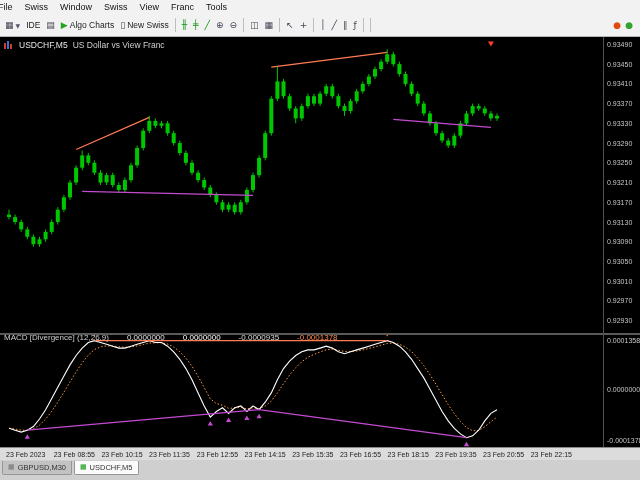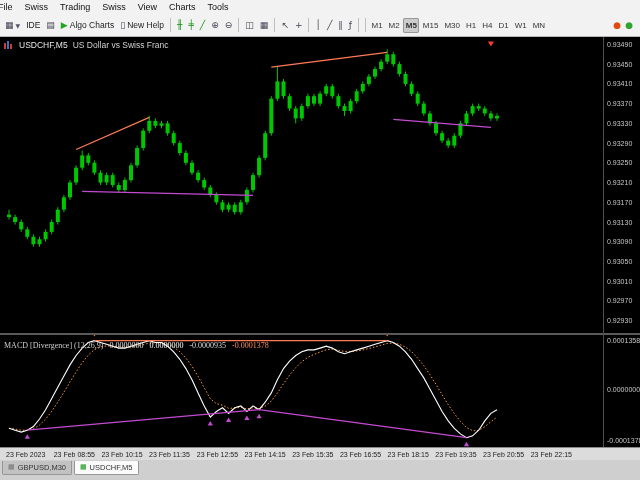--- a/index.html
+++ b/index.html
@@ -20,64 +20,64 @@
   .tf-btn.active{background:#cccccc;box-shadow:inset 0 0 0 1px #979797;font-weight:bold;}
   .tb-status{margin-left:auto;display:flex;gap:4px;padding-right:5px;}
   .status-dot{font-family:"DejaVu Sans",sans-serif;font-size:9px;line-height:1;}
   .chart-region{position:absolute;top:37px;left:0;width:640px;height:410px;background:#000;}
   .price-svg{position:absolute;top:0;left:0;}
   .macd-svg{position:absolute;top:298px;left:0;}
   .panel-sep{position:absolute;top:296px;left:0;width:640px;height:2px;background:#5a5a5a;}
   .chart-title{position:absolute;top:3px;left:4px;display:flex;align-items:center;gap:5px;
                color:#e4e4e4;font-size:8.5px;z-index:3;}
   .chart-title .dim{color:#cfcfcf;}
-  .macd-label{position:absolute;top:304px;left:4px;font-size:8px;color:#cdcdcd;display:flex;gap:6px;z-index:3;font-family:Liberation Serif, serif;}
+  .macd-label{position:absolute;top:296px;left:4px;font-size:8px;color:#cdcdcd;display:flex;gap:18px;z-index:3;}
   .scale-col{position:absolute;left:603px;top:0;width:37px;height:410px;border-left:1px solid #4f4f4f;}
   .scale-label{position:absolute;left:3px;font-size:7px;line-height:7px;color:#c6c6c6;white-space:nowrap;}
   .time-axis{position:absolute;top:447px;left:0;width:640px;height:13px;background:#dcdcdc;
              border-top:1px solid #8a8a8a;font-size:7px;color:#222;}
   .time-label{position:absolute;top:3px;white-space:nowrap;}
   .tab-bar{position:absolute;top:460px;left:0;width:640px;height:20px;background:#cfcfcf;
            display:flex;align-items:flex-start;padding:1px 0 0 2px;gap:2px;}
   .tab{display:flex;align-items:center;gap:3px;height:13px;padding:0 5px;font-size:7.5px;color:#333;
        background:#c2c2c2;border:1px solid #969696;border-top:none;border-radius:0 0 2px 2px;}
   .tab.active{background:#fbfbfb;}
   .tab-glyph{font-family:"DejaVu Sans",sans-serif;font-size:7px;line-height:1;}
 </style>
 </head>
 <body>
 
 <div class="app">
   <div class="menubar">
       <div class="menu-item">File</div>
       <div class="menu-item">Swiss</div>
-      <div class="menu-item">Trading</div>
+      <div class="menu-item">Window</div>
       <div class="menu-item">Swiss</div>
       <div class="menu-item">View</div>
-      <div class="menu-item">Charts</div>
+      <div class="menu-item">Franc</div>
       <div class="menu-item">Tools</div>
     </div>
   <div class="toolbar">
       <div class="tb-btn">
         <span class="tb-glyph">▦</span>
         <span class="tb-caret">▼</span>
       </div>
       <div class="tb-btn">
         <span class="tb-label">IDE</span>
       </div>
       <div class="tb-btn">
         <span class="tb-glyph">▤</span>
       </div>
       <div class="tb-btn">
         <span class="tb-glyph" style="color: rgb(31, 165, 31);">▶</span>
         <span class="tb-label">Algo Charts</span>
       </div>
       <div class="tb-btn">
         <span class="tb-glyph">▯</span>
-        <span class="tb-label">New Help</span>
+        <span class="tb-label">New Swiss</span>
       </div>
       <div class="tb-sep"></div>
       <div class="tb-btn">
         <span class="tb-glyph" style="color: rgb(22, 148, 22);">╫</span>
       </div>
       <div class="tb-btn">
         <span class="tb-glyph" style="color: rgb(22, 148, 22);">╪</span>
       </div>
       <div class="tb-btn">
         <span class="tb-glyph" style="color: rgb(22, 148, 22);">╱</span>
@@ -110,32 +110,20 @@
         <span class="tb-glyph">╱</span>
       </div>
       <div class="tb-btn">
         <span class="tb-glyph">∥</span>
       </div>
       <div class="tb-btn">
         <span class="tb-glyph">ƒ</span>
       </div>
       <div class="tb-sep"></div>
       <div class="tb-sep"></div>
-      <div class="tf-group">
-        <div class="tf-btn">M1</div>
-        <div class="tf-btn">M2</div>
-        <div class="tf-btn active">M5</div>
-        <div class="tf-btn">M15</div>
-        <div class="tf-btn">M30</div>
-        <div class="tf-btn">H1</div>
-        <div class="tf-btn">H4</div>
-        <div class="tf-btn">D1</div>
-        <div class="tf-btn">W1</div>
-        <div class="tf-btn">MN</div>
-      </div>
       <div class="tb-status">
         <div class="status-dot" style="color: rgb(224, 74, 16);">●</div>
         <div class="status-dot" style="color: rgb(47, 165, 47);">●</div>
       </div>
     </div>
 
   <div class="chart-region">
     <svg class="price-svg" width="603" height="296">
         <g>
           <line x1="9" y1="172.7" x2="9" y2="182.5" stroke="#00c800" stroke-width="1"></line>
@@ -310,21 +298,21 @@
         <path d="M 490.9 9.440000000001698 L 487.9 4.440000000001698 L 493.9 4.440000000001698 Z" fill="#ff3b30"></path>
       </svg>
 
     <div class="chart-title">
       <svg width="10" height="9">
         <rect x="0" y="2" width="2" height="6" fill="#d23b2f"></rect>
         <rect x="3" y="0" width="2" height="8" fill="#3b6fd2"></rect>
         <rect x="6" y="3" width="2" height="5" fill="#d23b2f"></rect>
       </svg>
       <span>USDCHF,M5</span>
-      <span class="dim">US Dollar vs Swiss Franc</span>
+      <span class="dim">US Dollar vs View Franc</span>
     </div>
 
     <div class="panel-sep"></div>
 
     <svg class="macd-svg" width="603" height="112">
         <polyline points="9.0,93.3 15.1,94.0 21.2,95.2 27.3,95.2 33.4,93.8 39.5,90.1 45.6,84.2 51.7,76.3 57.8,67.2 63.9,57.3 70.0,46.9 76.1,36.9 82.2,27.8 88.3,20.1 94.4,14.6 100.5,11.9 106.6,10.9 112.7,11.0 118.8,11.8 124.9,12.3 131.0,11.9 137.1,10.9 143.2,9.6 149.3,8.1 155.4,7.8 161.5,7.7 167.6,9.0 173.7,12.0 179.8,16.7 185.9,23.1 192.0,31.3 198.1,41.4 204.2,52.6 210.3,63.8 216.4,68.7 222.5,70.2 228.6,73.3 234.7,73.1 240.8,72.3 246.9,73.9 253.0,72.8 259.1,73.5 265.2,71.1 271.3,66.1 277.4,58.0 283.5,48.7 289.6,40.1 295.7,32.7 301.8,26.7 307.9,22.2 314.0,19.4 320.1,17.0 326.2,14.8 332.3,14.1 338.4,15.2 344.5,16.5 350.6,16.6 356.7,16.0 362.8,14.9 368.9,13.5 375.0,11.9 381.1,10.2 387.2,8.5 393.3,8.1 399.4,9.3 405.5,12.1 411.6,16.7 417.7,23.1 423.8,30.7 429.9,39.6 436.0,49.4 442.1,59.7 448.2,69.6 454.3,78.6 460.4,86.4 466.5,92.6 472.6,95.7 478.7,95.5 484.8,91.8 490.9,86.7 497.0,82.1" fill="none" stroke="#ff9a3c" stroke-width="1" stroke-dasharray="1.5,2"></polyline>
         <polyline points="9.0,93.3 15.1,95.2 21.2,97.1 27.3,95.2 33.4,91.5 39.5,84.0 45.6,74.7 51.7,63.5 57.8,52.3 63.9,41.1 70.0,29.9 76.1,20.5 82.2,13.1 88.3,7.5 94.4,5.6 100.5,7.5 106.6,9.3 112.7,11.2 118.8,13.1 124.9,13.1 131.0,11.2 137.1,9.3 143.2,7.5 149.3,5.6 155.4,7.5 161.5,7.5 167.6,11.2 173.7,16.8 179.8,24.3 185.9,33.6 192.0,44.8 198.1,57.9 204.2,70.9 210.3,82.1 216.4,76.5 222.5,72.8 228.6,78.4 234.7,72.8 240.8,70.9 246.9,76.5 253.0,70.9 259.1,74.7 265.2,67.2 271.3,57.9 277.4,44.8 283.5,33.6 289.6,26.1 295.7,20.5 301.8,16.8 307.9,14.9 314.0,14.9 320.1,13.1 326.2,11.2 332.3,13.1 338.4,16.8 344.5,18.7 350.6,16.8 356.7,14.9 362.8,13.1 368.9,11.2 375.0,9.3 381.1,7.5 387.2,5.6 393.3,7.5 399.4,11.2 405.5,16.8 411.6,24.3 417.7,33.6 423.8,42.9 429.9,54.1 436.0,65.3 442.1,76.5 448.2,85.9 454.3,93.3 460.4,98.9 466.5,102.7 472.6,100.8 478.7,95.2 484.8,85.9 490.9,78.4 497.0,74.7" fill="none" stroke="#ffffff" stroke-width="1.1"></polyline>
         <g>
           <line x1="94.39999999999999" y1="5.6" x2="387.2" y2="5.6" stroke="#ff7b54" stroke-width="1.2"></line>
           <line x1="27.299999999999997" y1="95.2" x2="259.1" y2="74.7" stroke="#c44bd1" stroke-width="1.2"></line>

